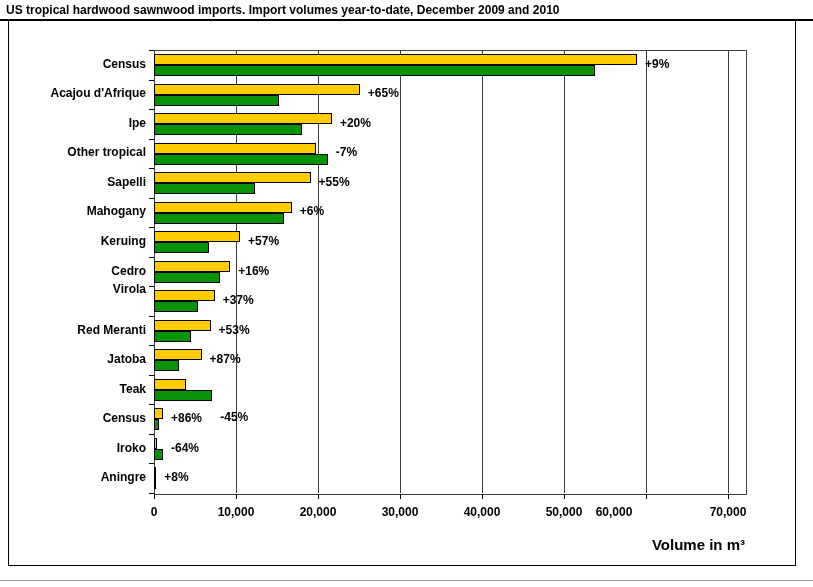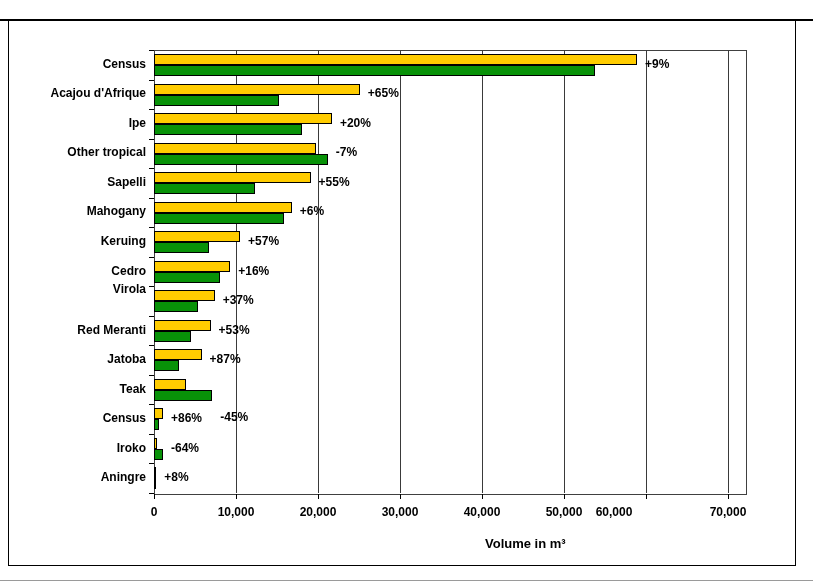--- a/index.html
+++ b/index.html
@@ -16,28 +16,29 @@
   .x-tick{position:absolute;top:494px;height:5px;width:1px;background:#000;}
   .y-tick{position:absolute;left:149px;width:5px;height:1px;background:#000;}
   .bar{position:absolute;height:11px;border:1px solid #000;box-sizing:border-box;}
   .cat-label{position:absolute;font-size:12px;font-weight:bold;color:#000;text-align:right;width:140px;left:6px;white-space:nowrap;}
   .pct-label{position:absolute;font-size:12px;font-weight:bold;color:#000;white-space:nowrap;}
   .x-tick-label{position:absolute;top:505px;font-size:12px;font-weight:bold;color:#000;transform:translateX(-50%);white-space:nowrap;}
   #legend-box{left:650px;top:100px;width:77px;height:68px;border:1.5px solid #000;background:#fff;}
   .legend-row{position:absolute;left:10px;display:flex;align-items:center;gap:6px;}
   .legend-swatch{width:12px;height:12px;border:1px solid #000;box-sizing:border-box;}
   .legend-label{font-size:12px;font-weight:bold;color:#000;}
-  #x-axis-title{left:485px;top:536px;width:260px;font-size:13px;font-weight:bold;color:#000;}
+  #x-axis-title{left:485px;top:536px;width:260px;text-align:right;font-size:15px;font-weight:bold;color:#000;}
   #source-line{left:4px;top:567px;font-size:9px;color:#222;white-space:nowrap;}
   #bottom-rule{left:0;top:580px;width:813px;height:1px;background:#9a9a9a;}
 </style>
 </head>
 <body>
 
 <div id="stage">
+  <div class="abs" id="chart-title">US tropical hardwood sawnwood imports. Import volumes year-to-date, December 2009 and 2010</div>
   <div class="abs" id="top-rule"></div>
   <div class="abs" id="outer-box"></div>
   <div class="abs" id="plot-area"></div>
 
   <div id="dyn">
       <div class="x-tick" style="left: 154px;"></div>
       <div class="x-tick-label" style="left: 154px;">0</div>
       <div class="gridline" style="left: 236px;"></div>
       <div class="x-tick" style="left: 236px;"></div>
       <div class="x-tick-label" style="left: 236px;">10,000</div>

